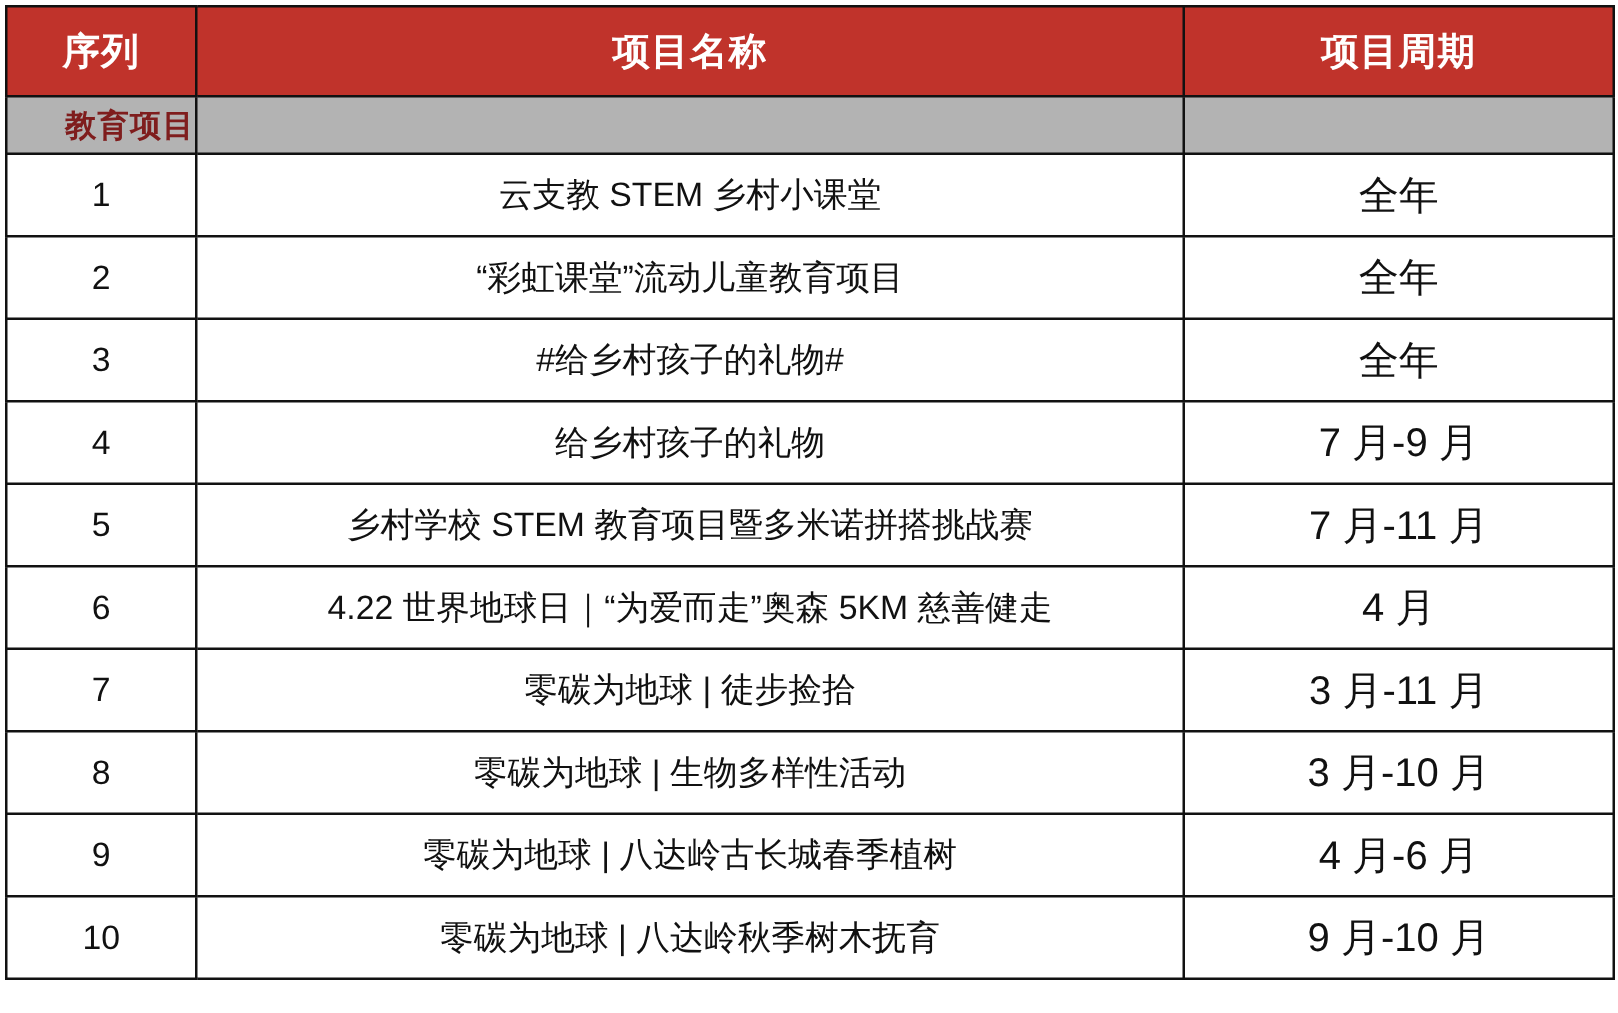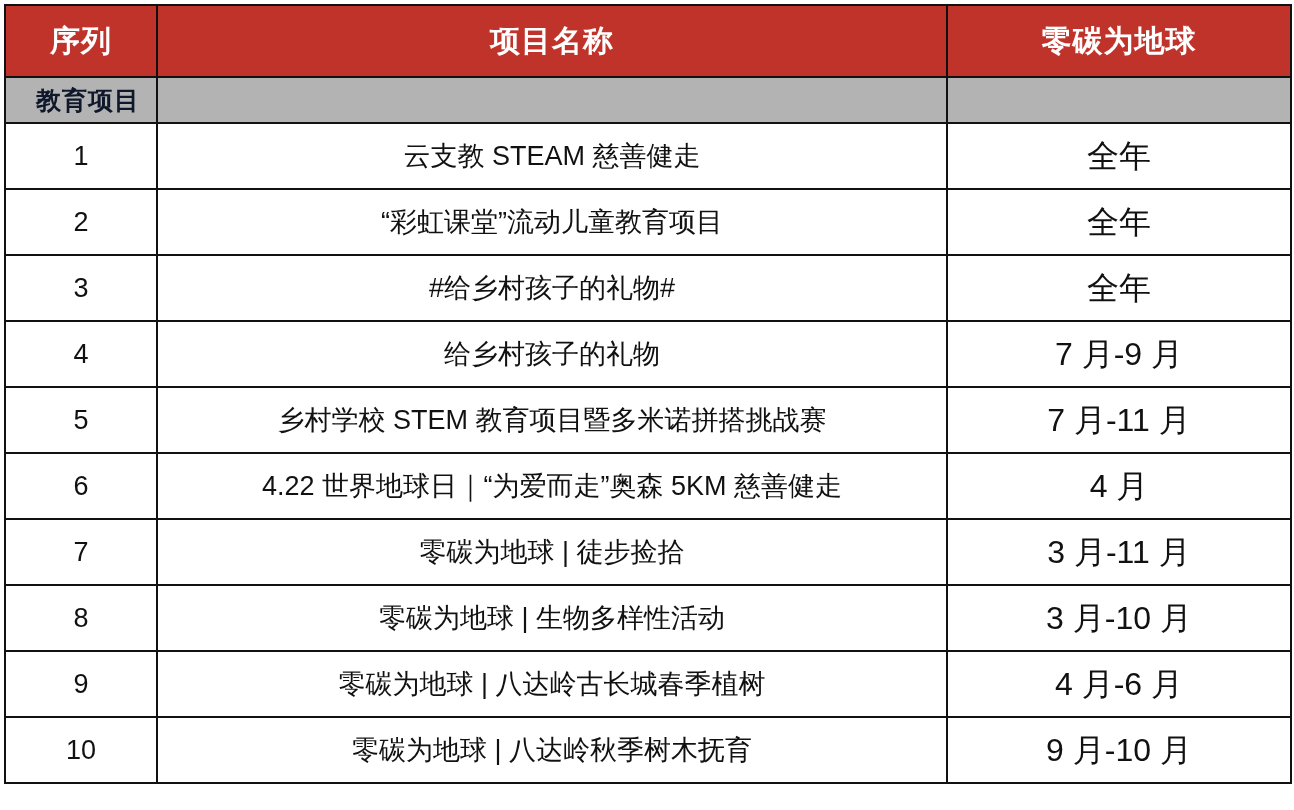--- a/index.html
+++ b/index.html
@@ -44,25 +44,25 @@
     color: #ffffff;
     font-weight: bold;
     font-size: 30px;
     height: 70px;
     letter-spacing: 1px;
   }
 
   
   tr.section-row td {
     background: #b3b3b3;
-    color: #0f172a;
+    color: #7f1d1d;
     font-weight: bold;
     font-size: 25px;
     height: 44px;
-    text-align: center;
+    text-align: right;
     padding-left: 14px;
     letter-spacing: 1px;
     font-family: Liberation Serif, serif;
   }
   tr.section-row td.section-fill {
     padding: 0;
   }
 
   
   tbody tr.data-row td {
@@ -91,34 +91,34 @@
   <table class="project-table">
     <colgroup>
       <col class="c-seq">
       <col class="c-name">
       <col class="c-cycle">
     </colgroup>
     <thead>
       <tr class="header-row">
         <th>序列</th>
         <th>项目名称</th>
-        <th>零碳为地球</th>
+        <th>项目周期</th>
       </tr>
     </thead>
     <tbody>
 
       <tr class="section-row">
         <td>教育项目</td>
         <td class="section-fill"></td>
         <td class="section-fill"></td>
       </tr>
 
       <tr class="data-row">
         <td class="seq-cell">1</td>
-        <td class="name-cell">云支教 STEAM 慈善健走</td>
+        <td class="name-cell">云支教 STEM 乡村小课堂</td>
         <td class="cycle-cell">全年</td>
       </tr>
       <tr class="data-row">
         <td class="seq-cell">2</td>
         <td class="name-cell">“彩虹课堂”流动儿童教育项目</td>
         <td class="cycle-cell">全年</td>
       </tr>
       <tr class="data-row">
         <td class="seq-cell">3</td>
         <td class="name-cell">#给乡村孩子的礼物#</td>

